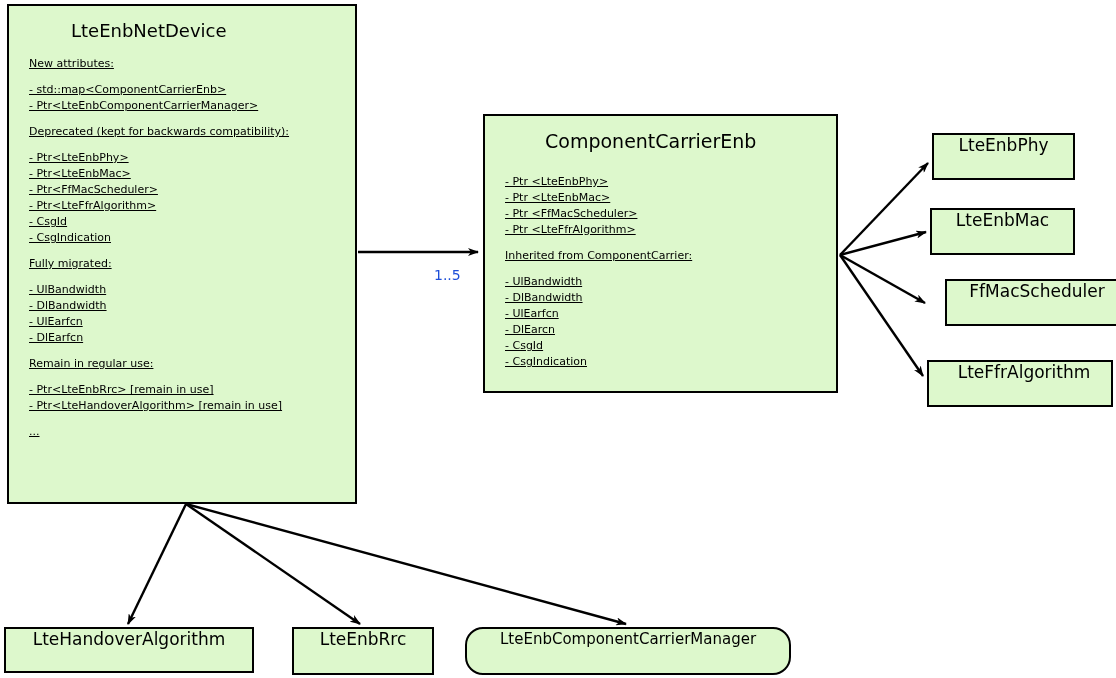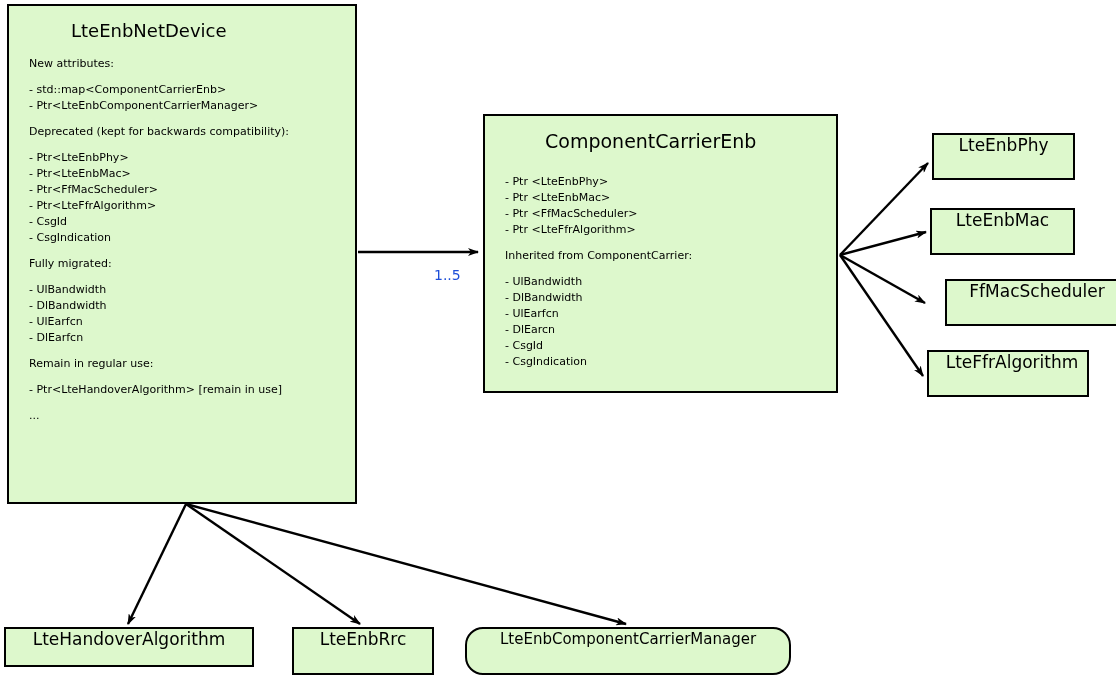--- a/index.html
+++ b/index.html
@@ -46,20 +46,21 @@
     position: absolute;
     left: 30px;
     top: 14px;
     margin-left: 32px;
   }
   .box-body {
     position: absolute;
     left: 20px;
     top: 50px;
     right: 8px;
+    text-decoration: underline;
   }
   .attr-line {
     font-size: 11px;
     line-height: 16px;
     color: #000000;
     white-space: pre;
     min-height: 16px;
   }
   .attr-line.spacer {
     height: 10px;
@@ -131,20 +132,21 @@
         <div class="attr-line spacer"></div>
         <div class="attr-line">Fully migrated:</div>
         <div class="attr-line spacer"></div>
         <div class="attr-line">- UlBandwidth</div>
         <div class="attr-line">- DlBandwidth</div>
         <div class="attr-line">- UlEarfcn</div>
         <div class="attr-line">- DlEarfcn</div>
         <div class="attr-line spacer"></div>
         <div class="attr-line">Remain in regular use:</div>
         <div class="attr-line spacer"></div>
+        <div class="attr-line">- Ptr&lt;LteEnbRrc&gt; [remain in use]</div>
         <div class="attr-line">- Ptr&lt;LteHandoverAlgorithm&gt; [remain in use]</div>
         <div class="attr-line spacer"></div>
         <div class="attr-line">...</div>
       </div>
   </div>
 
   <div class="uml-box detail" id="carrier-class-box" style="left:483px; top:114px; width:355px; height:279px;">
     <div class="box-title" style="font-size:19px; left:28px; top:14px;">ComponentCarrierEnb</div>
     <div class="box-body" id="carrier-class-body" style="top:58px; left:20px;">
         <div class="attr-line">- Ptr &lt;LteEnbPhy&gt;</div>
@@ -170,25 +172,25 @@
   </div>
 
   <div class="uml-box simple-box" style="left:930px; top:208px; width:145px; height:47px;">
     <span class="box-label">LteEnbMac</span>
   </div>
 
   <div class="uml-box simple-box" style="left:929px; top:279px; width:184px; height:47px;margin-left:16px;">
     <span class="box-label">FfMacScheduler</span>
   </div>
 
-  <div class="uml-box simple-box" style="left:927px; top:350px; width:162px; height:47px;padding-left:8px;">
+  <div class="uml-box simple-box" style="left:927px; top:360px; width:186px; height:47px;padding-left:8px;">
     <span class="box-label">LteFfrAlgorithm</span>
   </div>
 
-  <div class="uml-box simple-box" style="left:4px; top:627px; width:250px; height:40px;">
+  <div class="uml-box simple-box" style="left:4px; top:627px; width:250px; height:46px;">
     <span class="box-label">LteHandoverAlgorithm</span>
   </div>
 
   <div class="uml-box simple-box" style="left:292px; top:627px; width:142px; height:48px;">
     <span class="box-label">LteEnbRrc</span>
   </div>
 
   <div class="uml-box simple-box small-label" style="left:465px; top:627px; width:326px; height:48px;border-radius:18px;">
     <span class="box-label">LteEnbComponentCarrierManager</span>
   </div>

